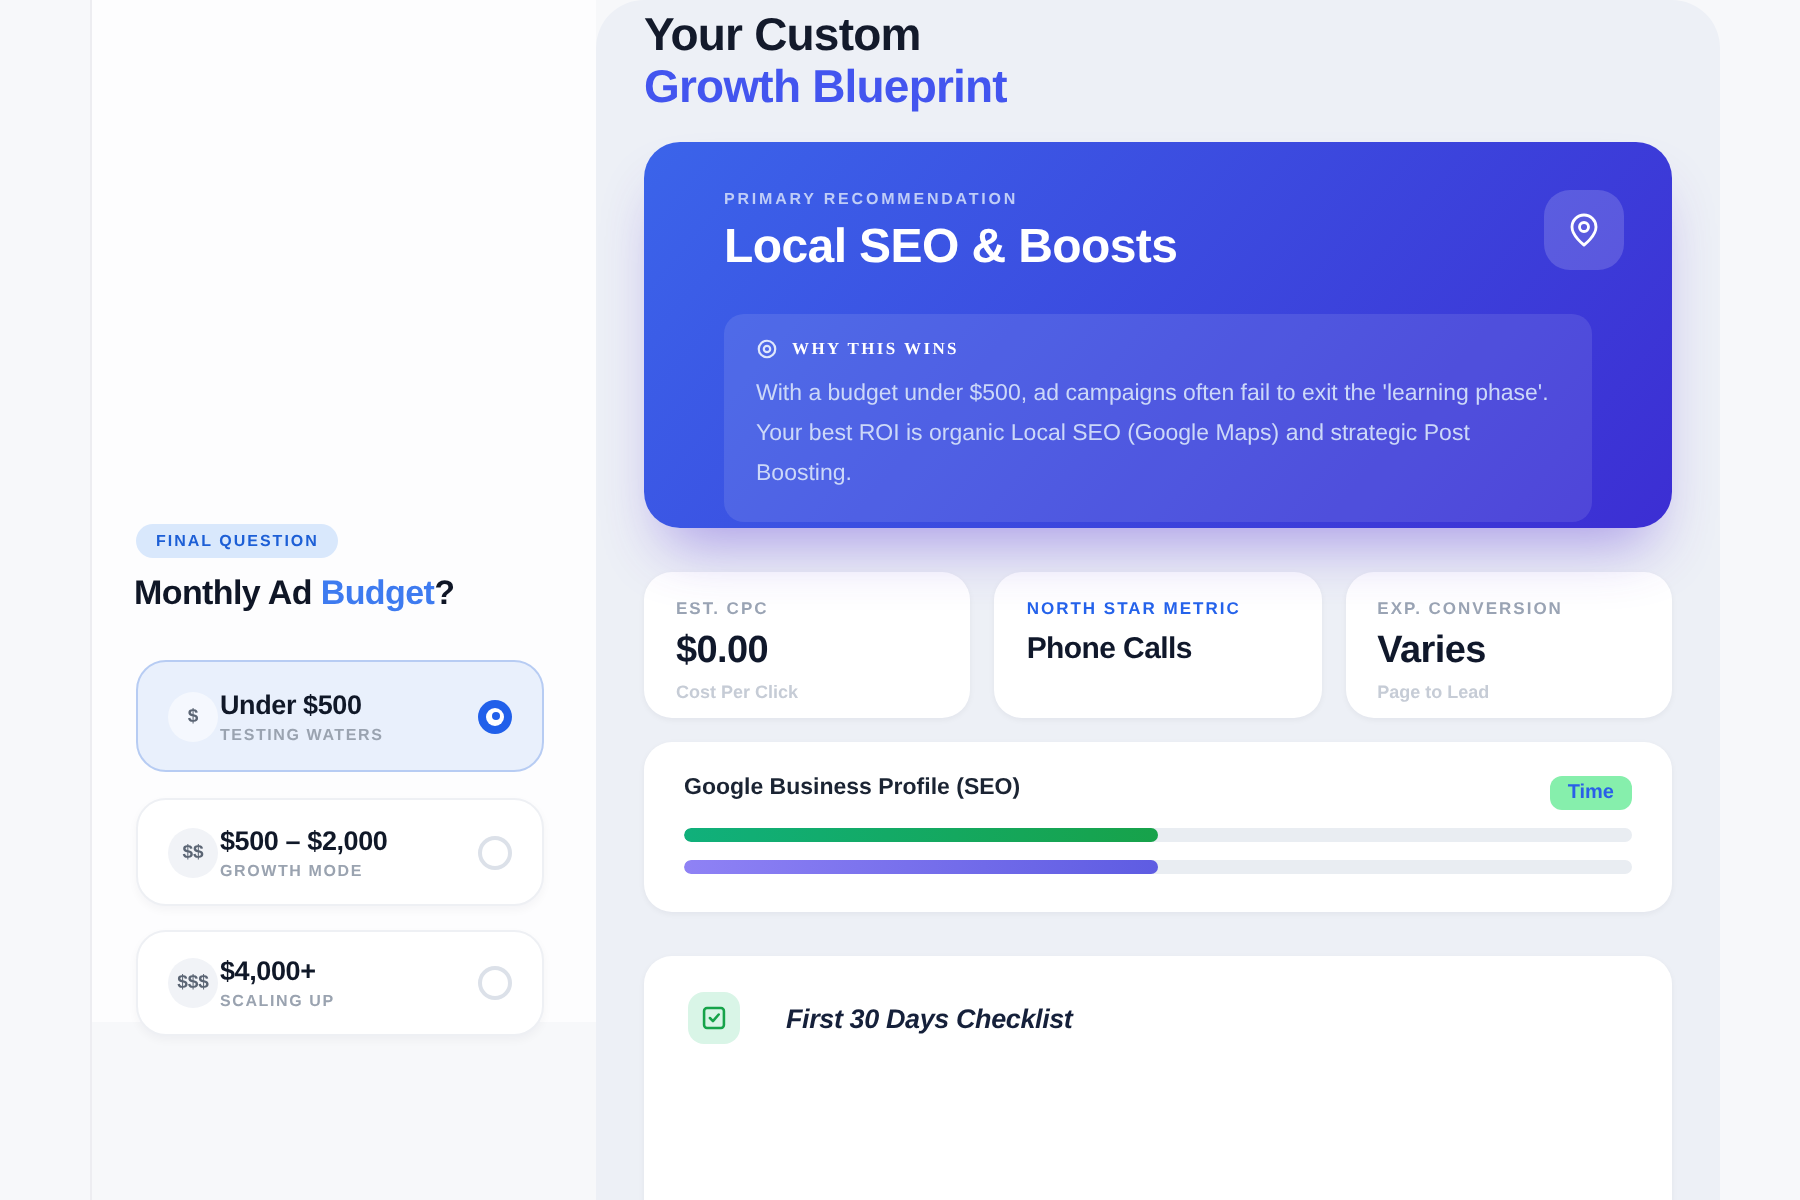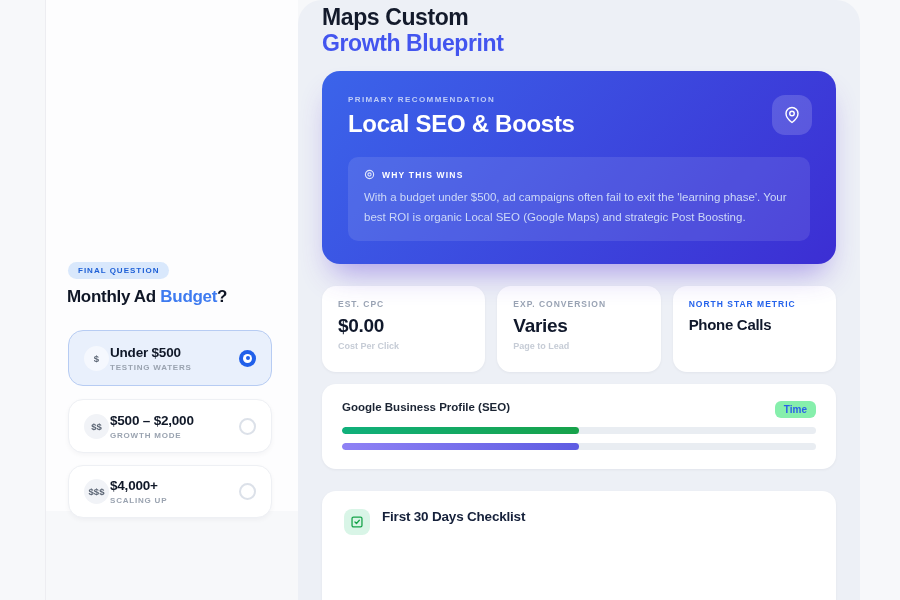--- a/index.html
+++ b/index.html
@@ -64,39 +64,39 @@
     background:#edf0f6; border-radius:24px 24px 0 0;
     padding:4px 24px 0 24px;
   }
   .bp-title { font-size:23px; font-weight:800; letter-spacing:-0.4px; line-height:26px; color:#131a2b; }
   .bp-title .line2 { color:#4355ef; }
 
   .reco-card {
     margin-top:15px; height:193px; border-radius:18px; position:relative;
     background:linear-gradient(130deg,#3b64ea 0%, #3c2ed3 100%);
     box-shadow:0 18px 30px -10px rgba(90,55,215,0.45);
-    padding:24px 26px;
+    padding:24px 40px;
   }
   .reco-label { font-size:8px; font-weight:700; letter-spacing:1.4px; color:#bfcdf7; }
   .reco-title { margin-top:6px; font-size:24px; font-weight:800; letter-spacing:-0.3px; color:#ffffff; }
   .pin-chip {
     position:absolute; top:24px; right:24px; width:40px; height:40px; border-radius:13px;
     background:rgba(255,255,255,0.16); display:flex; align-items:center; justify-content:center;
   }
   .why-box {
     margin-top:19px; border-radius:10px; background:rgba(255,255,255,0.10);
     padding:12px 16px 14px 16px;
   }
-  .why-head { display:flex; align-items:center; gap:7px; }
+  .why-head { display:flex; align-items:flex-start; gap:7px;font-family:Liberation Serif, serif; }
   .why-head span { font-size:8.5px; font-weight:800; letter-spacing:1.2px; color:#ffffff; }
   .why-text { margin-top:7px; font-size:11.5px; font-weight:500; line-height:1.75; color:#ccd8f8; }
 
   .metrics { margin-top:22px; display:flex; gap:12px; }
   .metric {
-    flex:1; background:#ffffff; border-radius:14px; padding:13px 16px; height:86px;
+    flex:1; background:#ffffff; border-radius:14px; padding:13px 16px; height:73px;
     box-shadow:0 1px 3px rgba(16,24,40,0.05);
   }
   .metric .m-label { font-size:8.5px; font-weight:700; letter-spacing:1px; color:#9aa4b4; }
   .metric.accent .m-label { color:#2563eb; }
   .metric .m-value { margin-top:6px; font-size:19px; font-weight:800; color:#10182b; letter-spacing:-0.3px; }
   .metric.accent .m-value { font-size:15px; margin-top:7px; }
   .metric .m-sub { margin-top:4px; font-size:9px; font-weight:600; color:#c6ccd6; }
 
   .alloc-head { margin-top:20px; display:flex; align-items:center; gap:9px; }
   .chip {
@@ -115,21 +115,21 @@
   .badge.time { background:#86efac; color:#2a5fe8; }
   .badge.money { background:#e9e8fd; color:#4f46e5; }
   .track { margin-top:9px; height:7px; border-radius:4px; background:#e9edf2; overflow:hidden; }
   .fill { height:100%; border-radius:4px; }
   .alloc-row.second { margin-top:15px; }
 
   .check-card {
     margin-top:22px; background:#ffffff; border-radius:14px; padding:18px 22px;
     height:140px; box-shadow:0 1px 3px rgba(16,24,40,0.05);
   }
-  .check-head { display:flex; align-items:flex-start; gap:12px; }
+  .check-head { display:flex; align-items:center; gap:23px;font-style:italic; }
   .chip.green { width:26px; height:26px; border-radius:8px; background:#d9f5e7; }
   .check-head .t { font-size:13.5px; font-weight:800; color:#15203a; letter-spacing:-0.2px; }
 </style>
 </head>
 <body>
 
 <div class="v-divider"></div>
 
 <div class="quiz">
   <div class="quiz-badge">FINAL QUESTION</div>
@@ -158,21 +158,21 @@
     <div class="txt">
       <div class="lbl">$4,000+</div>
       <div class="sub">SCALING UP</div>
     </div>
     <div class="radio"></div>
   </div>
 </div>
 
 <div class="panel">
   <div class="bp-title">
-    <div>Maps Custom</div>
+    <div>Your Custom</div>
     <div class="line2">Growth Blueprint</div>
   </div>
 
   <div class="reco-card">
     <div class="reco-label">PRIMARY RECOMMENDATION</div>
     <div class="reco-title">Local SEO &amp; Boosts</div>
     <div class="pin-chip">
       <svg width="18" height="18" viewBox="0 0 24 24" fill="none" stroke="#ffffff" stroke-width="1.9" stroke-linecap="round" stroke-linejoin="round">
         <path d="M20 10c0 6-8 12-8 12s-8-6-8-12a8 8 0 0 1 16 0Z"></path>
           <circle cx="12" cy="10" r="3"></circle>
@@ -189,29 +189,29 @@
       <div class="why-text">With a budget under $500, ad campaigns often fail to exit the 'learning phase'. Your best ROI is organic Local SEO (Google Maps) and strategic Post Boosting.</div>
     </div>
   </div>
 
   <div class="metrics">
     <div class="metric">
       <div class="m-label">EST. CPC</div>
       <div class="m-value">$0.00</div>
       <div class="m-sub">Cost Per Click</div>
     </div>
+    <div class="metric accent">
+      <div class="m-label">NORTH STAR METRIC</div>
+      <div class="m-value">Phone Calls</div>
+      <div class="m-sub"></div>
+    </div>
     <div class="metric">
       <div class="m-label">EXP. CONVERSION</div>
       <div class="m-value">Varies</div>
       <div class="m-sub">Page to Lead</div>
-    </div>
-    <div class="metric accent">
-      <div class="m-label">NORTH STAR METRIC</div>
-      <div class="m-value">Phone Calls</div>
-      <div class="m-sub"></div>
     </div>
   </div>
 
 
   <div class="alloc-card">
     <div class="alloc-row">
       <div class="r-label">Google Business Profile (SEO)</div>
       <div class="badge time">Time</div>
     </div>
     <div class="track">

